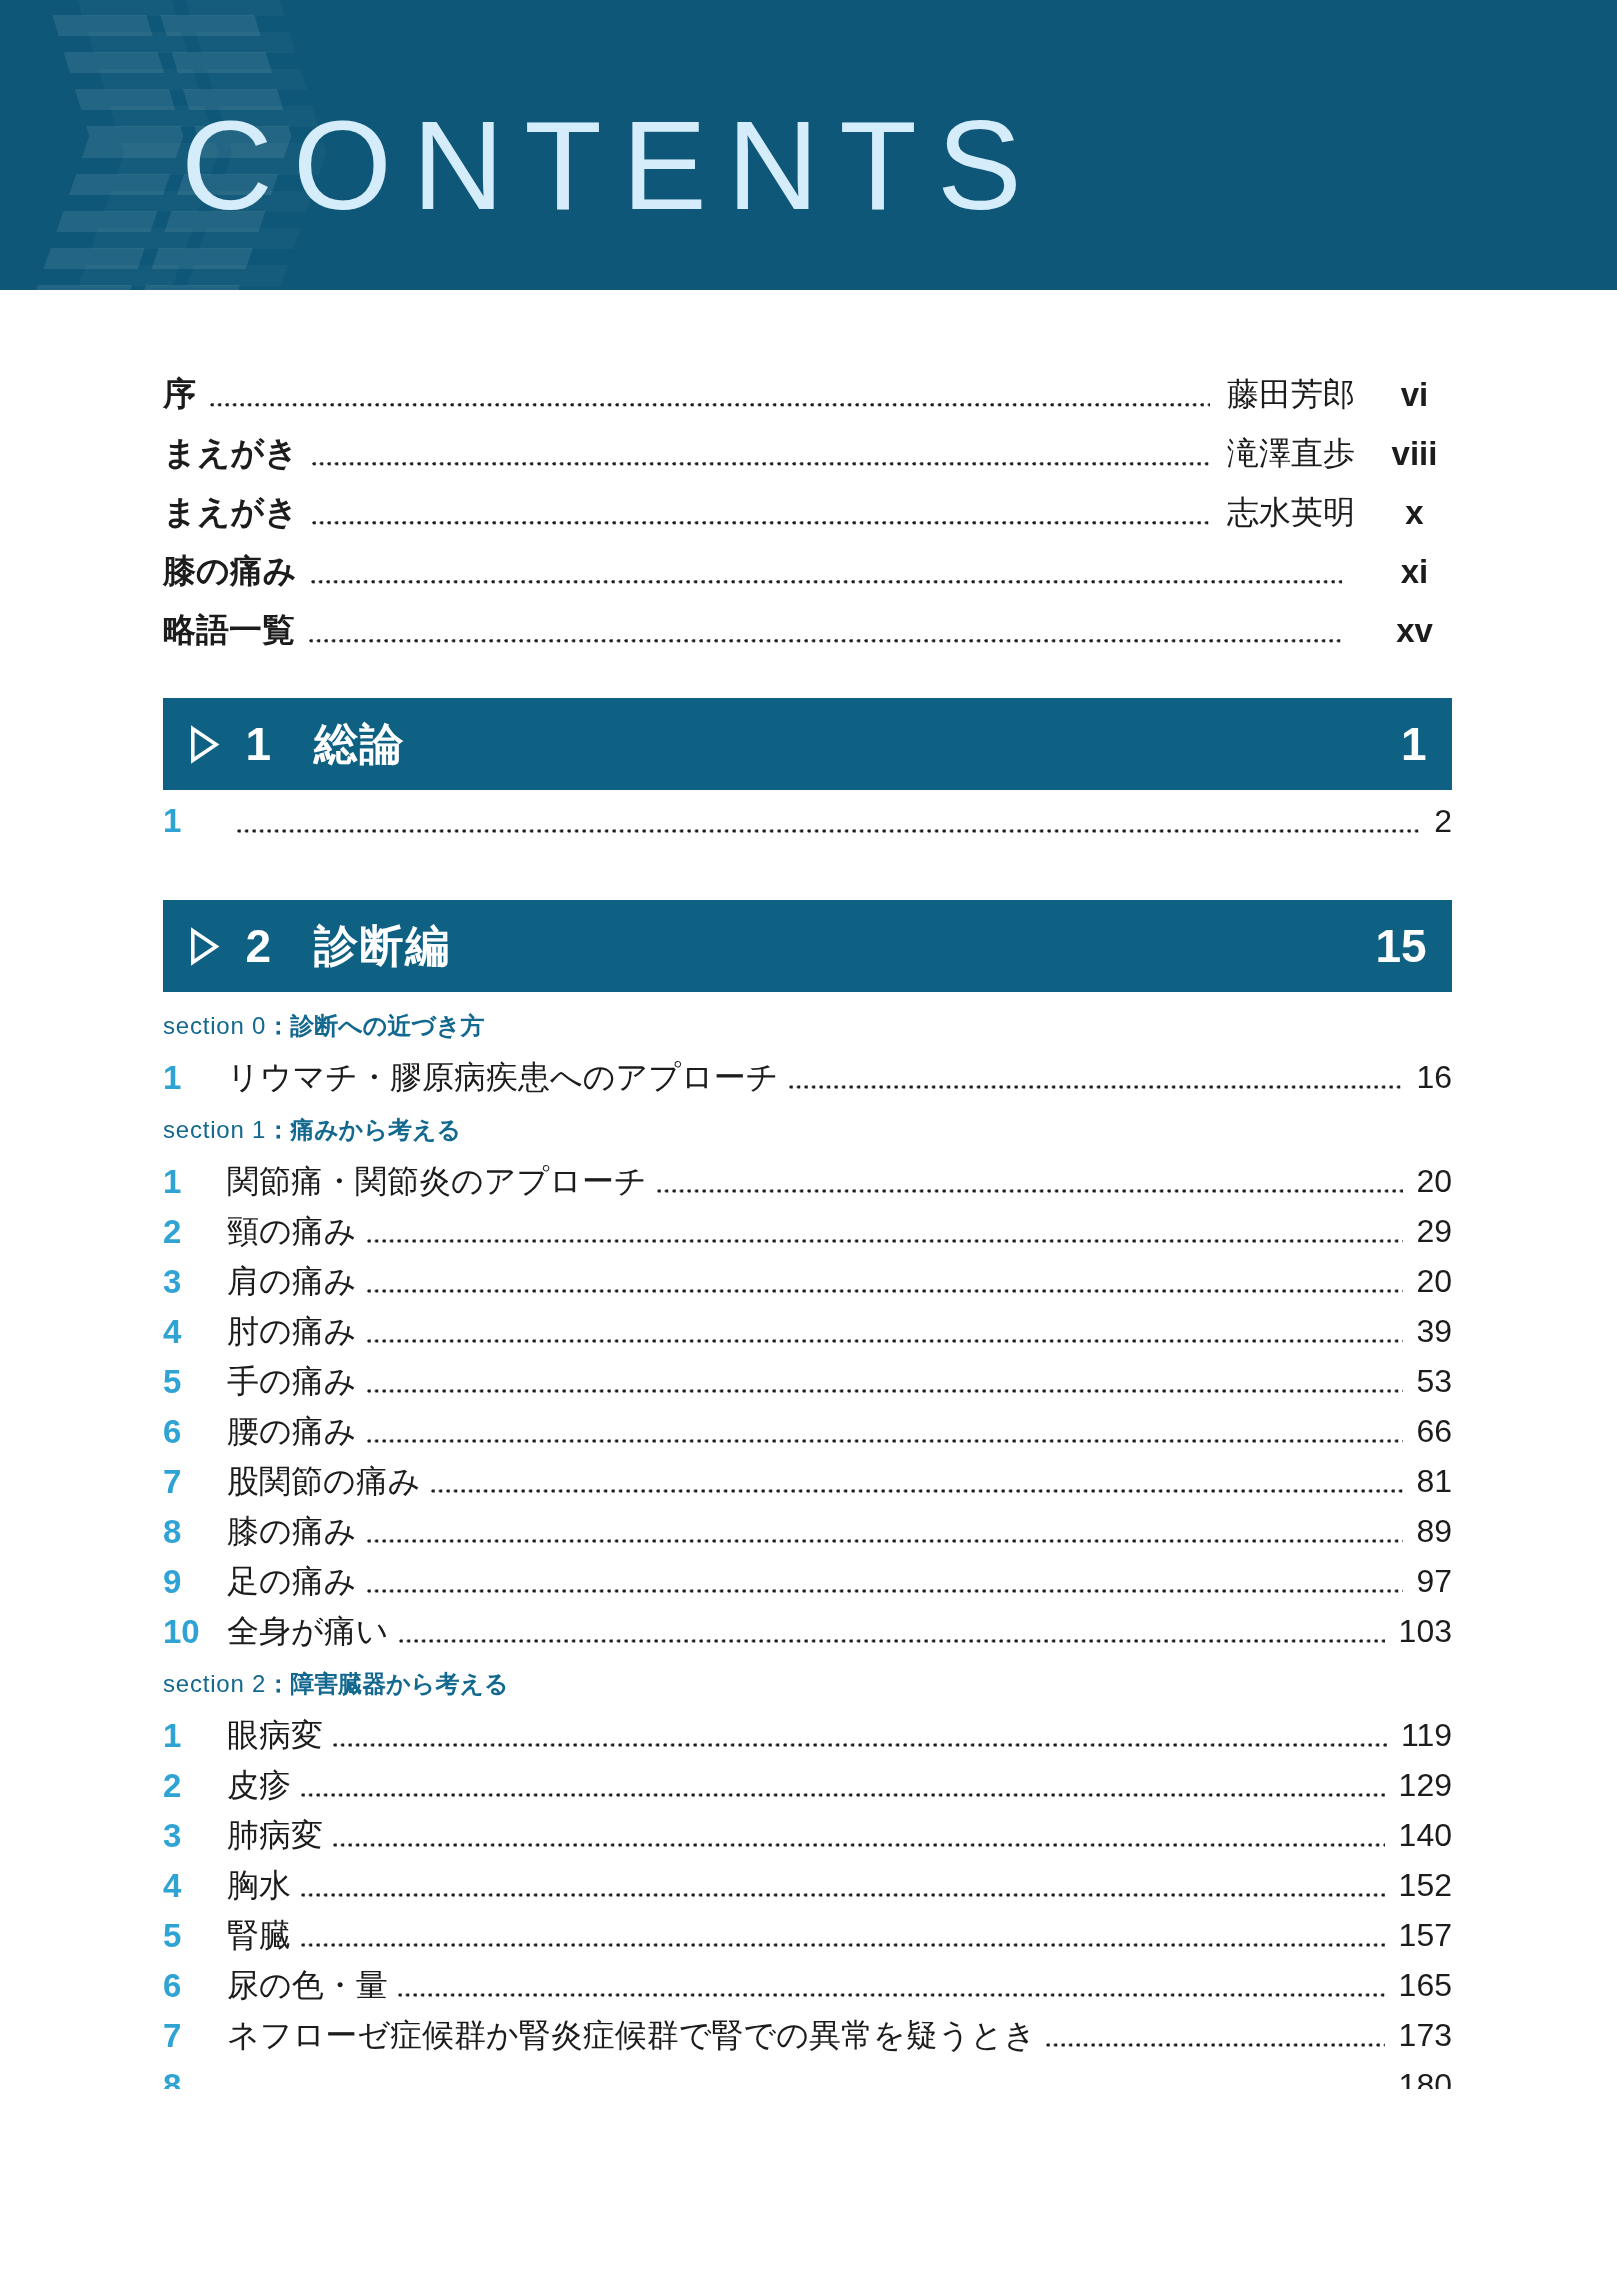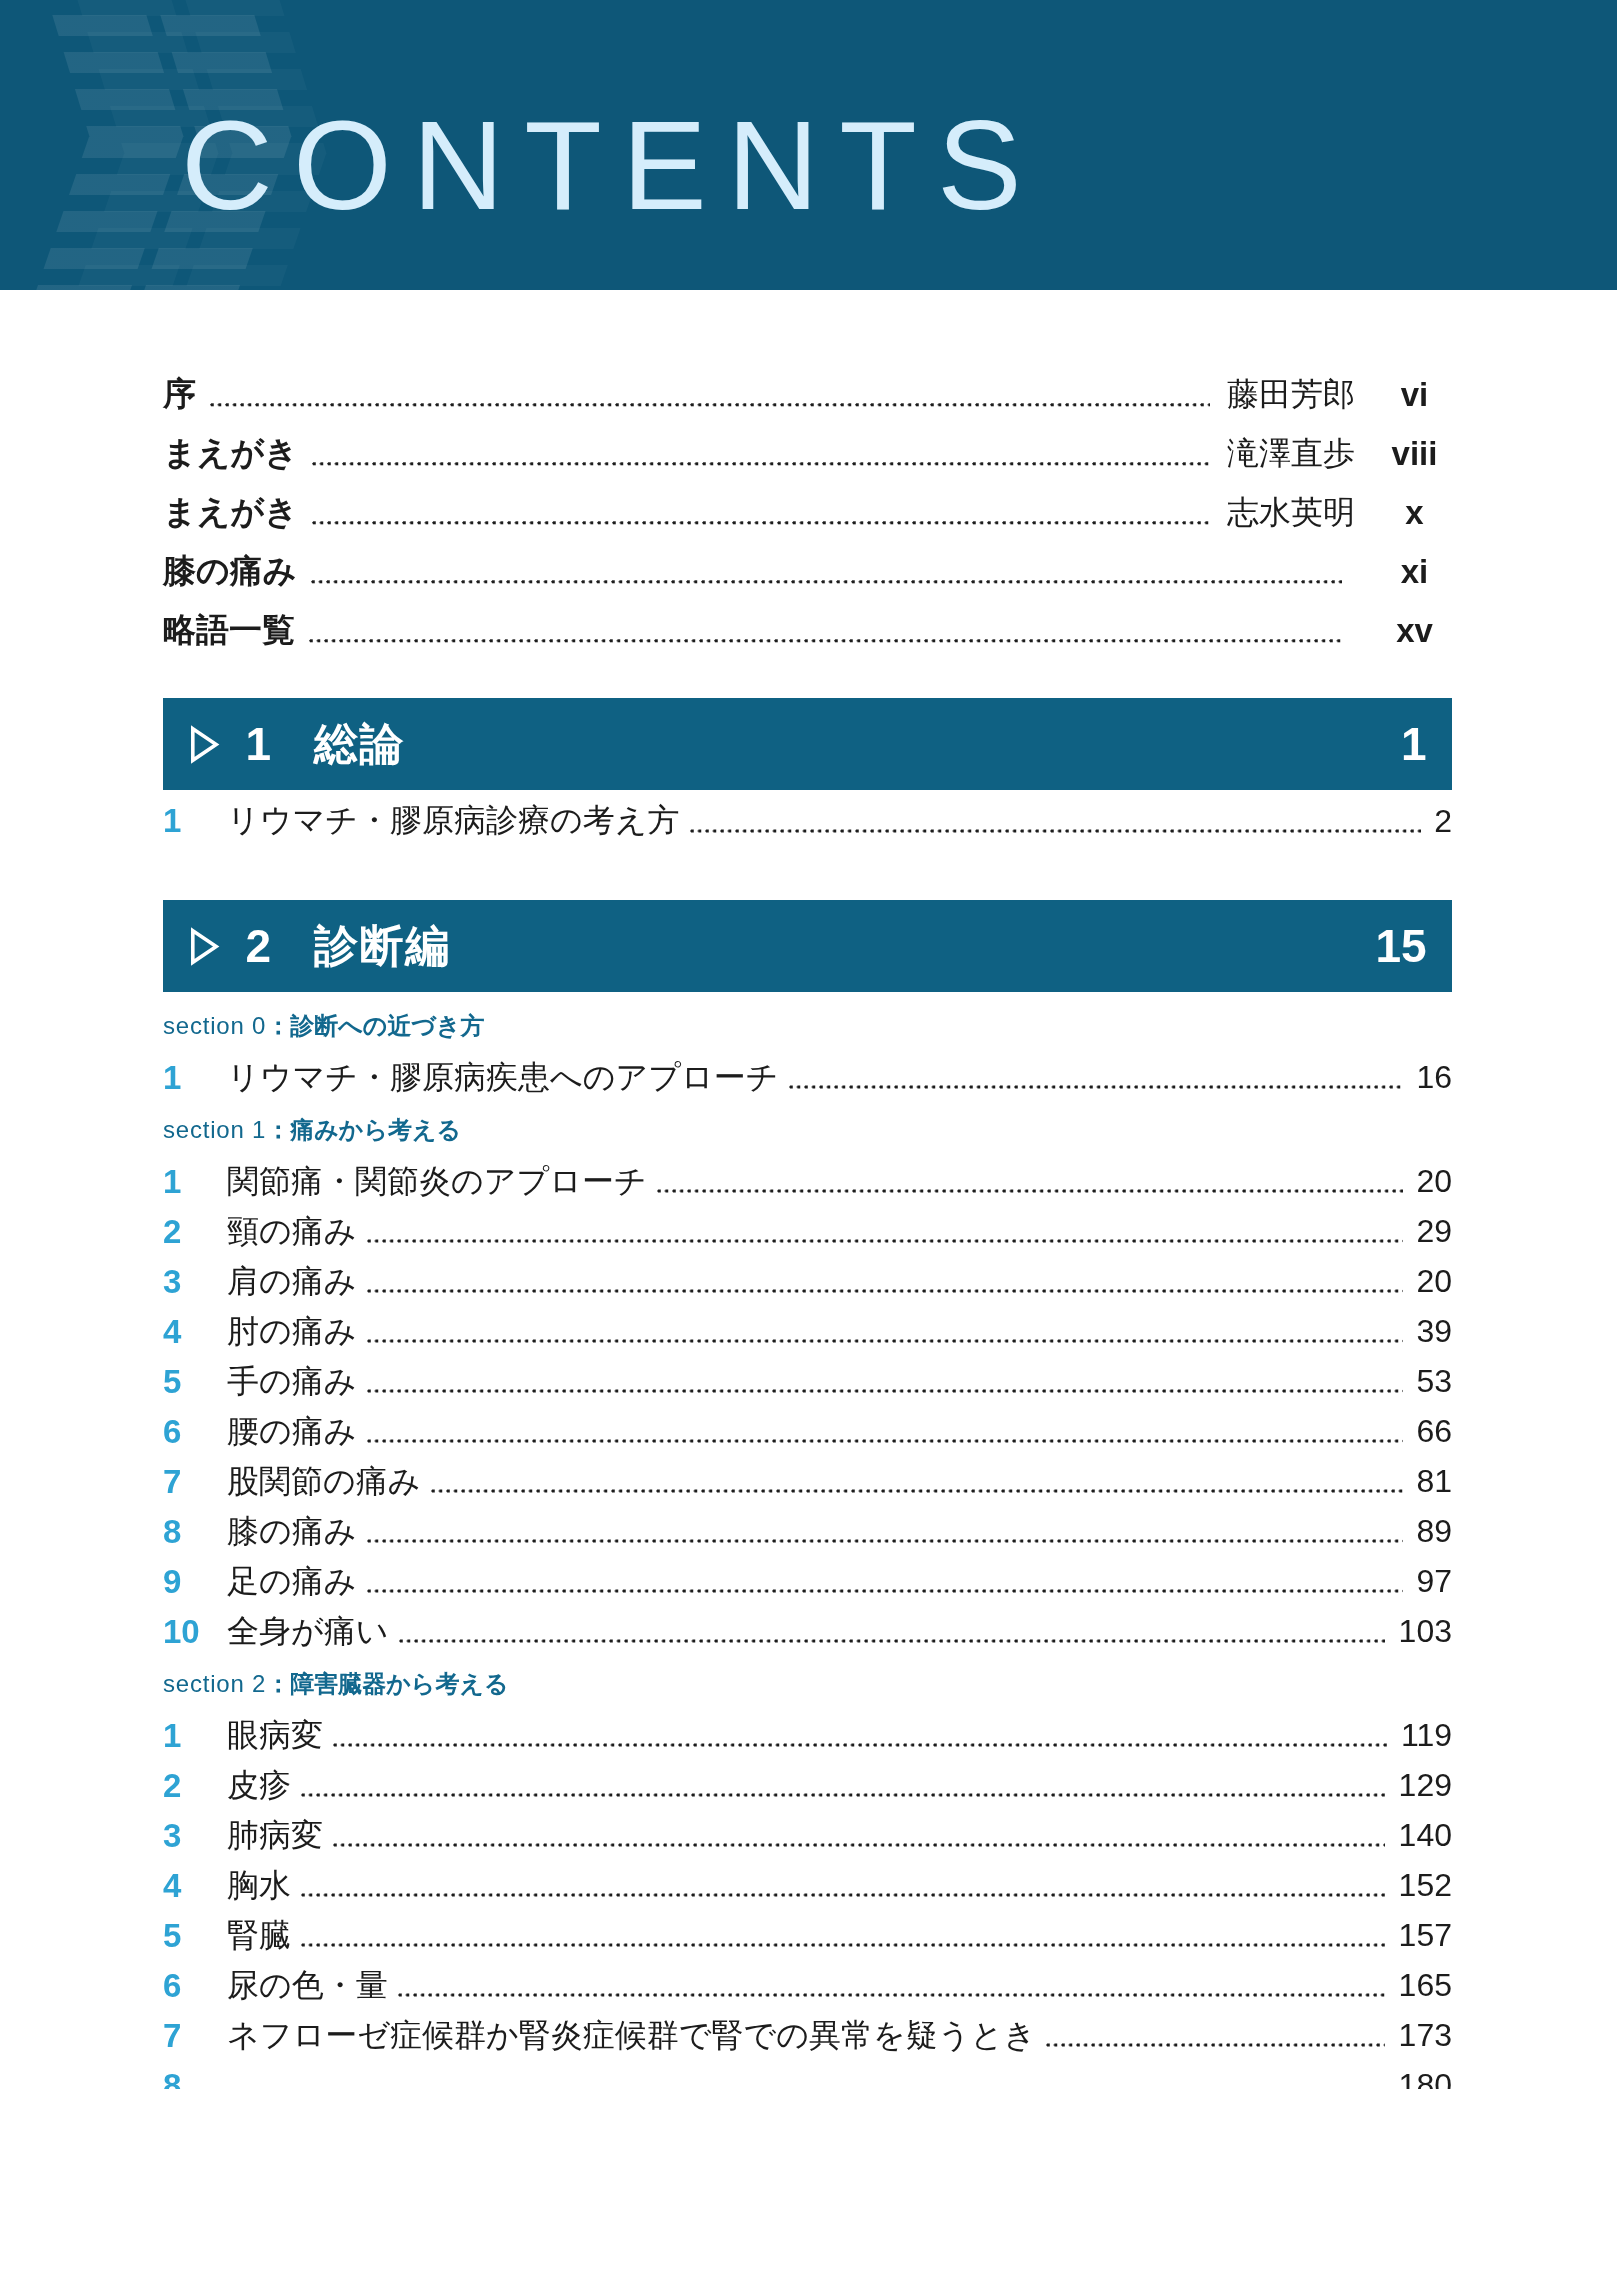--- a/index.html
+++ b/index.html
@@ -151,21 +151,20 @@
           <path d="M3.5 2.5 L20.5 14 L3.5 25.5 Z" fill="none" stroke="#ffffff" stroke-width="2.6" stroke-linejoin="miter"></path>
         </svg>
       </span>
       <span class="band-num">1</span>
       <span class="band-title">総論</span>
       <span class="band-page">1</span>
     </div>
     <div class="chapter-items">
             <div class="item-row">
     <span class="item-num">1</span>
-    <span class="item-label">リウマチ・膠原病診療の考え方</span>
     <span class="leader"></span>
     <span class="item-page">2</span>
   </div>
           </div>
   </div>
         <div class="chapter">
     <div class="band">
       <span class="tri">
         <svg viewBox="0 0 24 28" aria-hidden="true">
           <path d="M3.5 2.5 L20.5 14 L3.5 25.5 Z" fill="none" stroke="#ffffff" stroke-width="2.6" stroke-linejoin="miter"></path>

